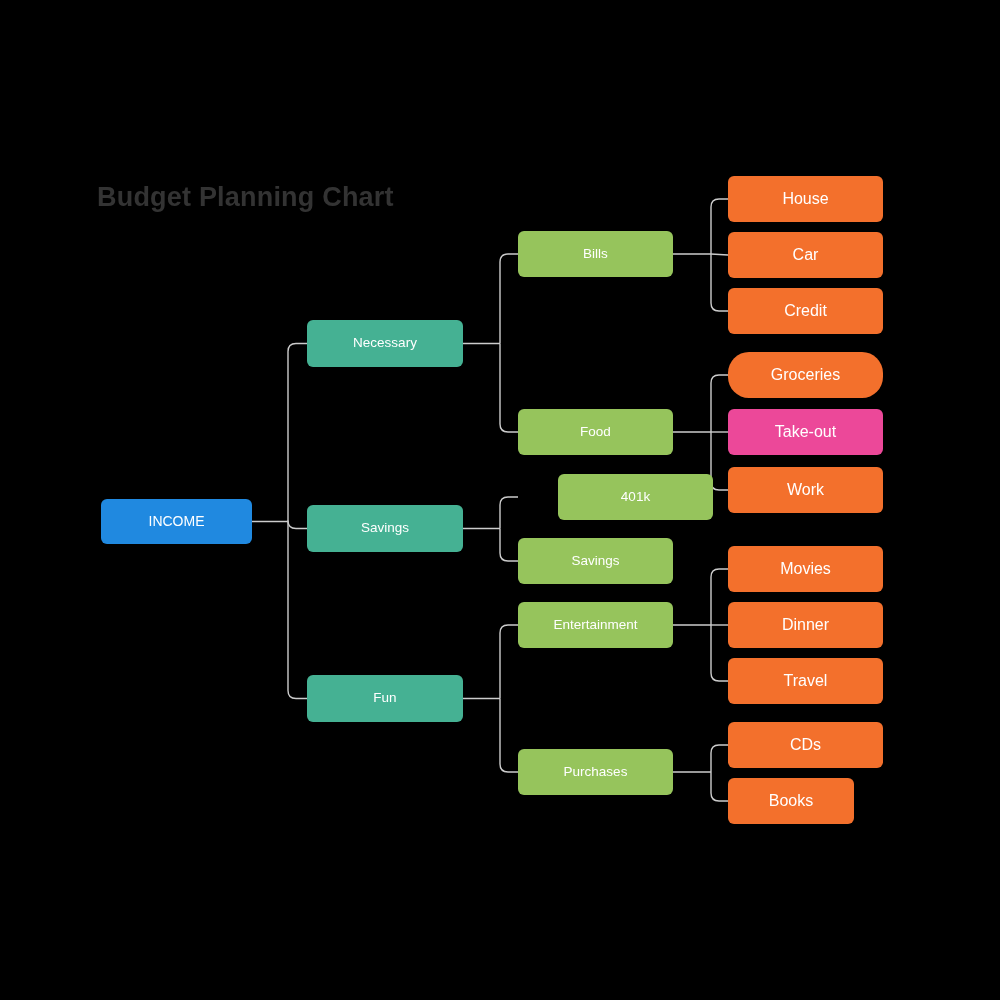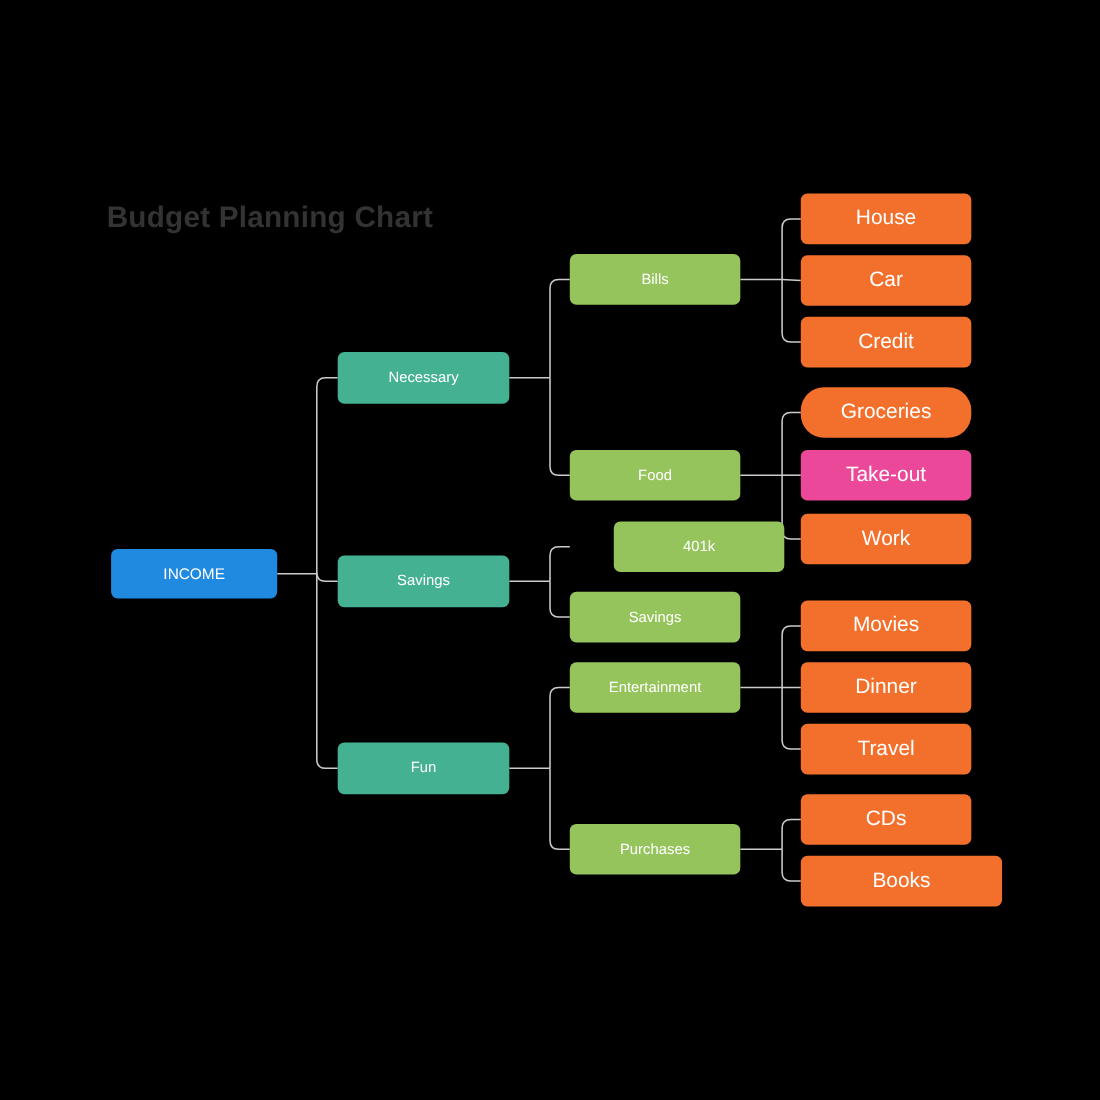--- a/index.html
+++ b/index.html
@@ -47,21 +47,21 @@
     color: #ffffff;
     font-size: 13.5px;
     font-weight: normal;
     text-align: center;
     line-height: 1.1;
     white-space: nowrap;
   }
   .node.level-root { font-size: 14px; }
   .node.level-2 { font-size: 13.5px; }
   .node.level-3 { font-size: 13.5px; }
-  .node.level-4 { font-size: 19px; }
+  .node.level-4 { font-size: 16px; }
 </style>
 </head>
 <body>
 
 <div id="canvas">
 
   <svg id="connectors" viewBox="0 0 1000 1000" xmlns="http://www.w3.org/2000/svg">
       <path d="M 252 521.5 L 288 521.5" fill="none" stroke="#cccccc" stroke-width="1.4"></path>
       <path d="M 288 521.5 L 288 351.5 Q 288 343.5 296 343.5 L 307 343.5" fill="none" stroke="#cccccc" stroke-width="1.4" stroke-linecap="butt"></path>
       <path d="M 288 521.5 L 288 520.5 Q 288 528.5 296 528.5 L 307 528.5" fill="none" stroke="#cccccc" stroke-width="1.4" stroke-linecap="butt"></path>
@@ -148,18 +148,18 @@
       </div>
       <div class="node level-4" style="left: 728px; top: 602px; width: 155px; height: 46px; background: rgb(243, 112, 44); color: rgb(255, 255, 255);">
         <span>Dinner</span>
       </div>
       <div class="node level-4" style="left: 728px; top: 658px; width: 155px; height: 46px; background: rgb(243, 112, 44); color: rgb(255, 255, 255);">
         <span>Travel</span>
       </div>
       <div class="node level-4" style="left: 728px; top: 722px; width: 155px; height: 46px; background: rgb(243, 112, 44); color: rgb(255, 255, 255);">
         <span>CDs</span>
       </div>
-      <div class="node level-4" style="left: 728px; top: 778px; width: 183px; height: 46px; background: rgb(243, 112, 44); color: rgb(255, 255, 255);">
+      <div class="node level-4" style="left: 728px; top: 778px; width: 126px; height: 46px; background: rgb(243, 112, 44); color: rgb(255, 255, 255);">
         <span>Books</span>
       </div>
     </div>
 
 </div>
 
 </body></html>

